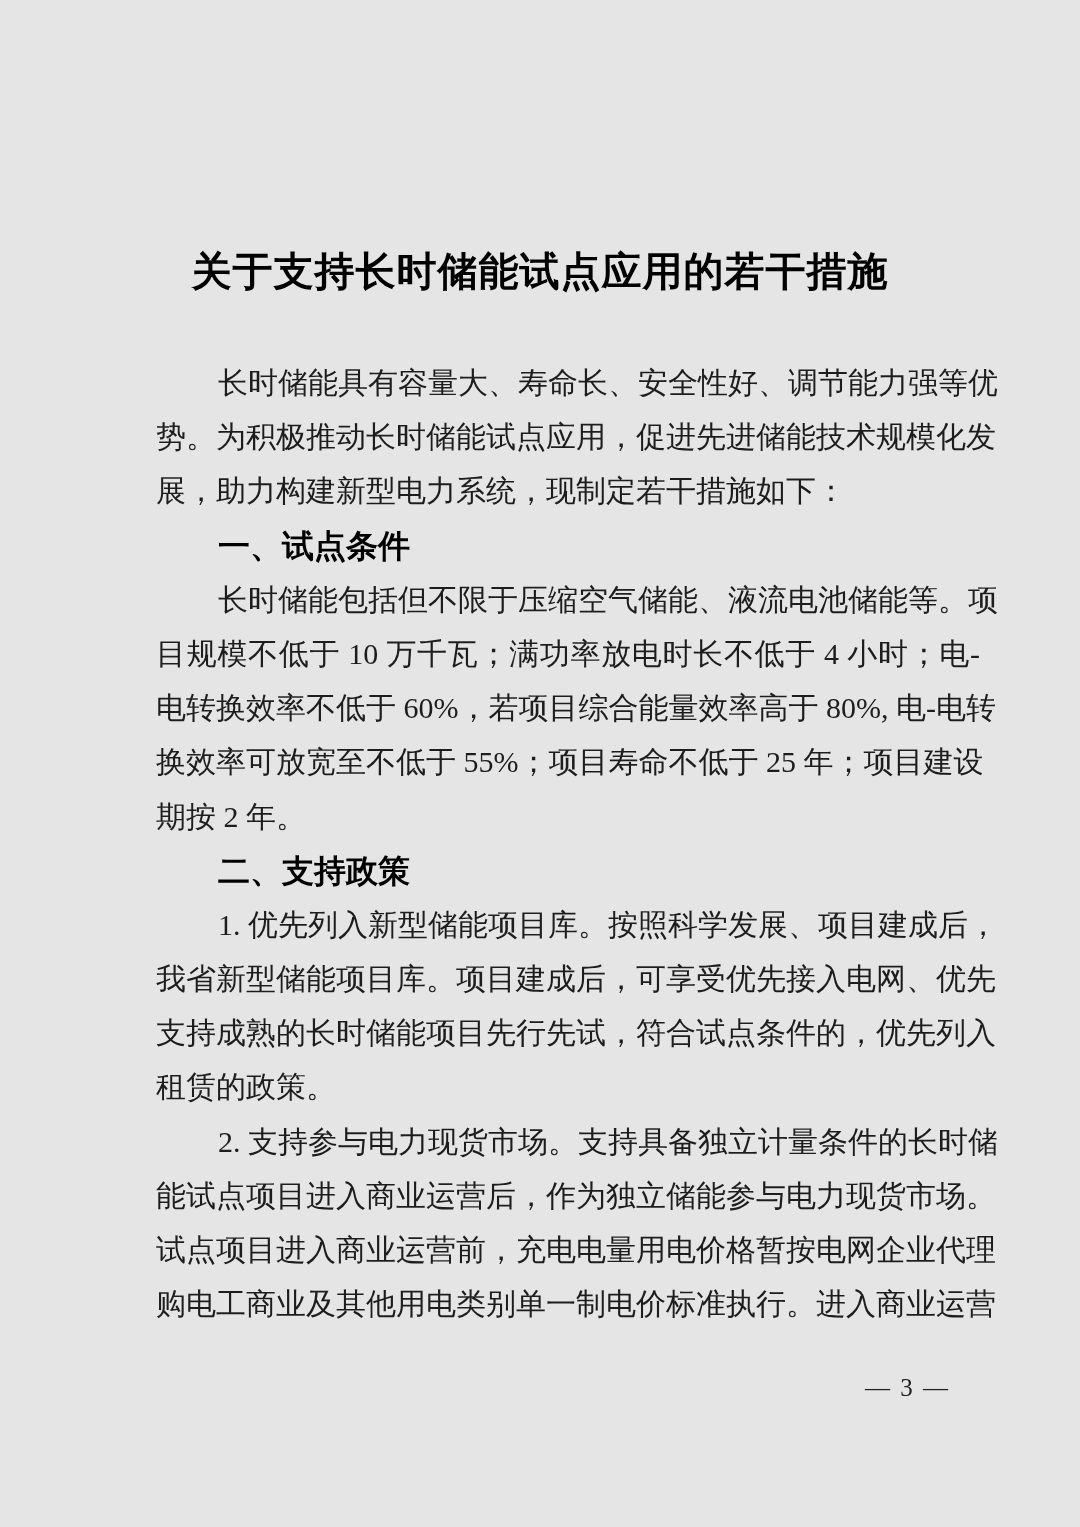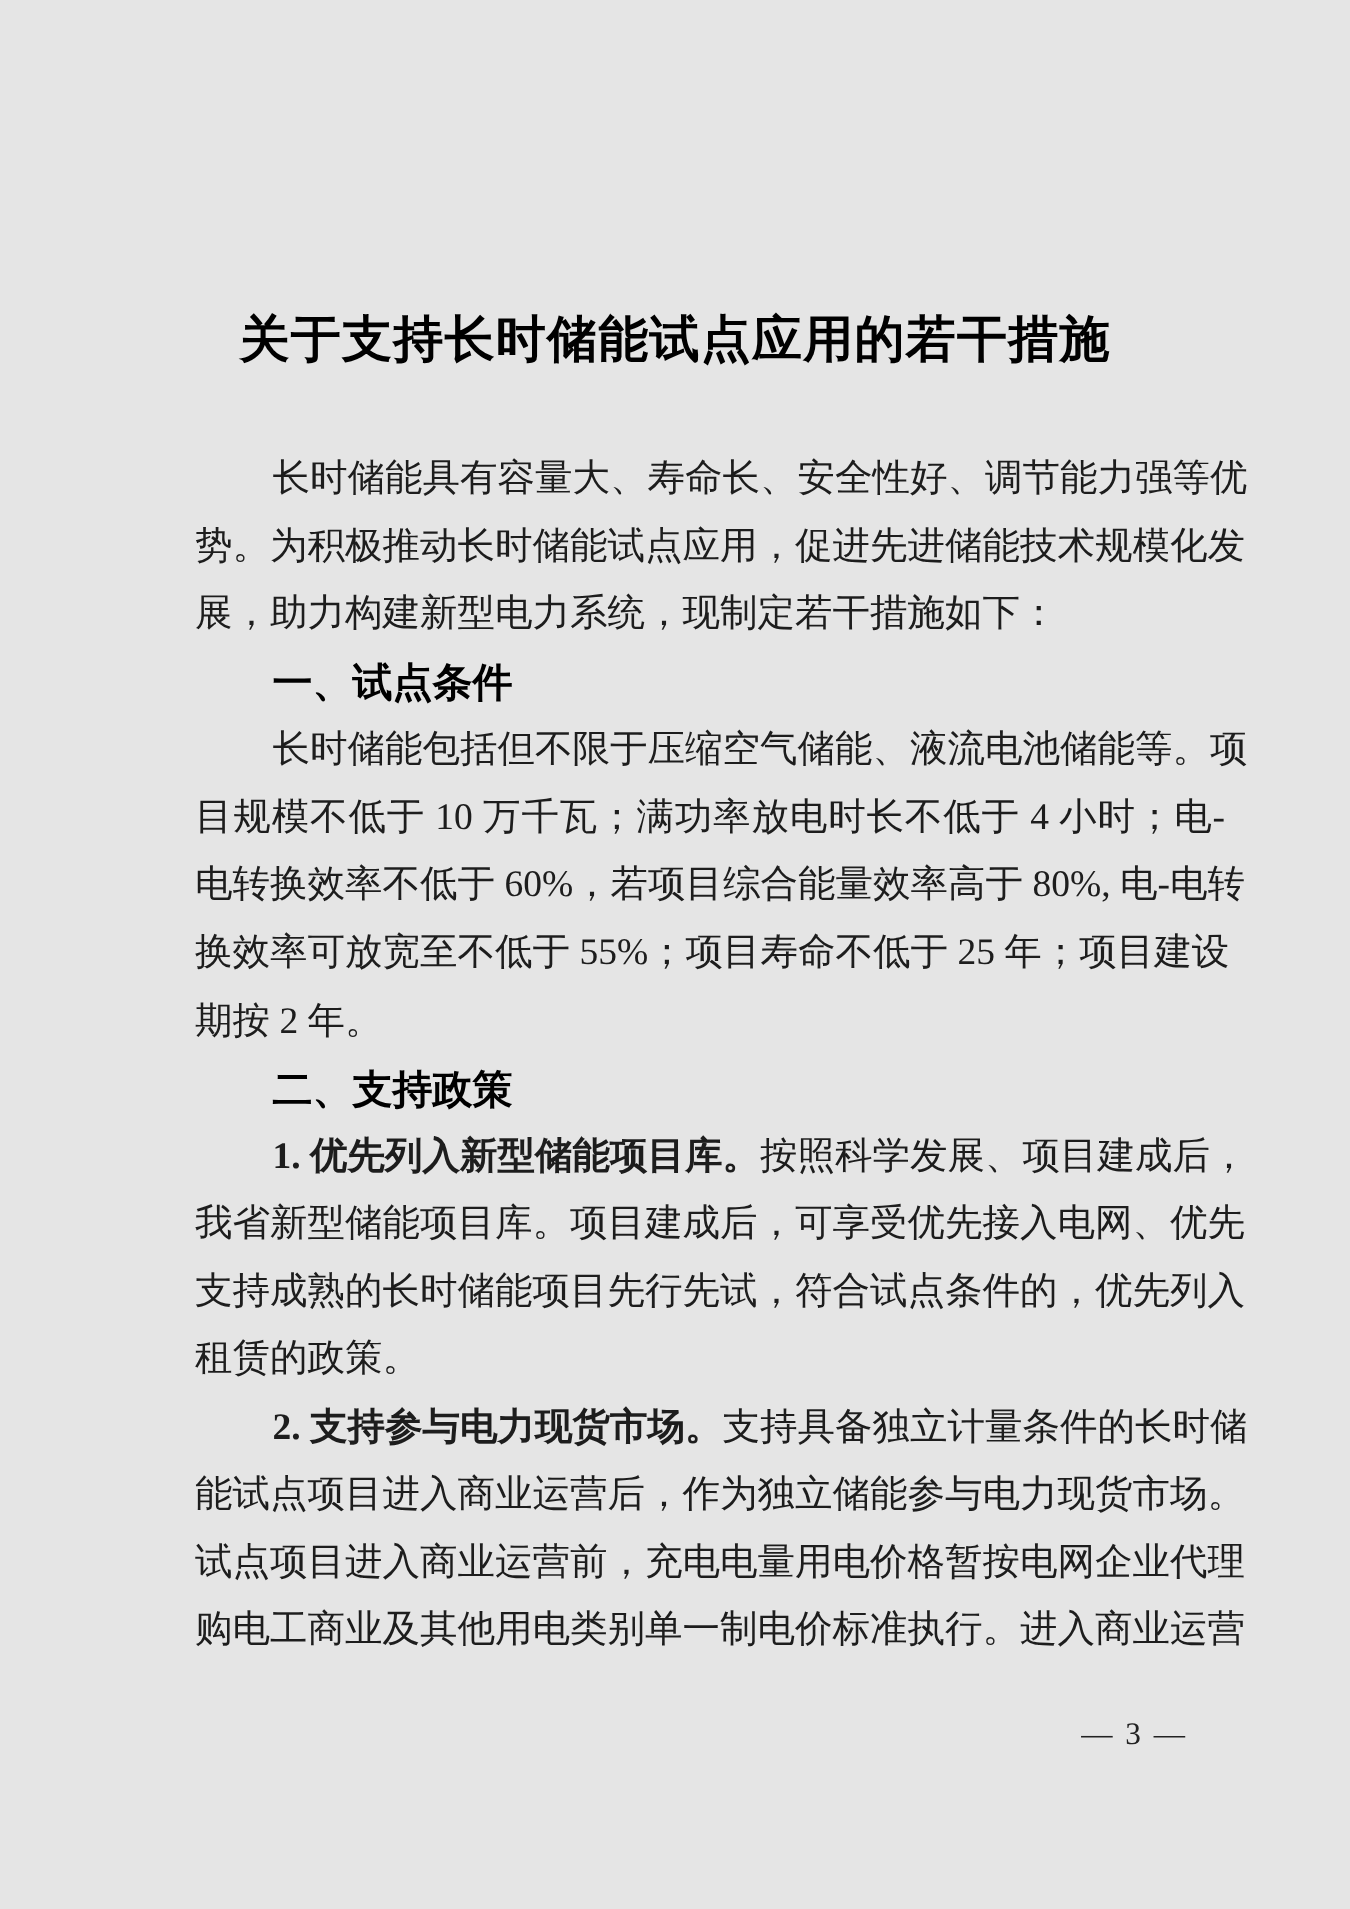--- a/index.html
+++ b/index.html
@@ -43,21 +43,21 @@
     text-align-last: justify;
   }
   .ind { text-indent: 62px; }
   .heading {
     font-family: "Liberation Sans", "DejaVu Sans", sans-serif;
     font-weight: 700;
     font-size: 32px;
     text-indent: 62px;
     color: #000000;
   }
-  .lead { font-weight: 700; }
+  .lead { font-weight: 400; }
   .page-number {
     position: absolute;
     top: 1374px;
     right: 130px;
     font-size: 25px;
     letter-spacing: 2px;
     color: #222222;
   }
 </style>
 </head>

